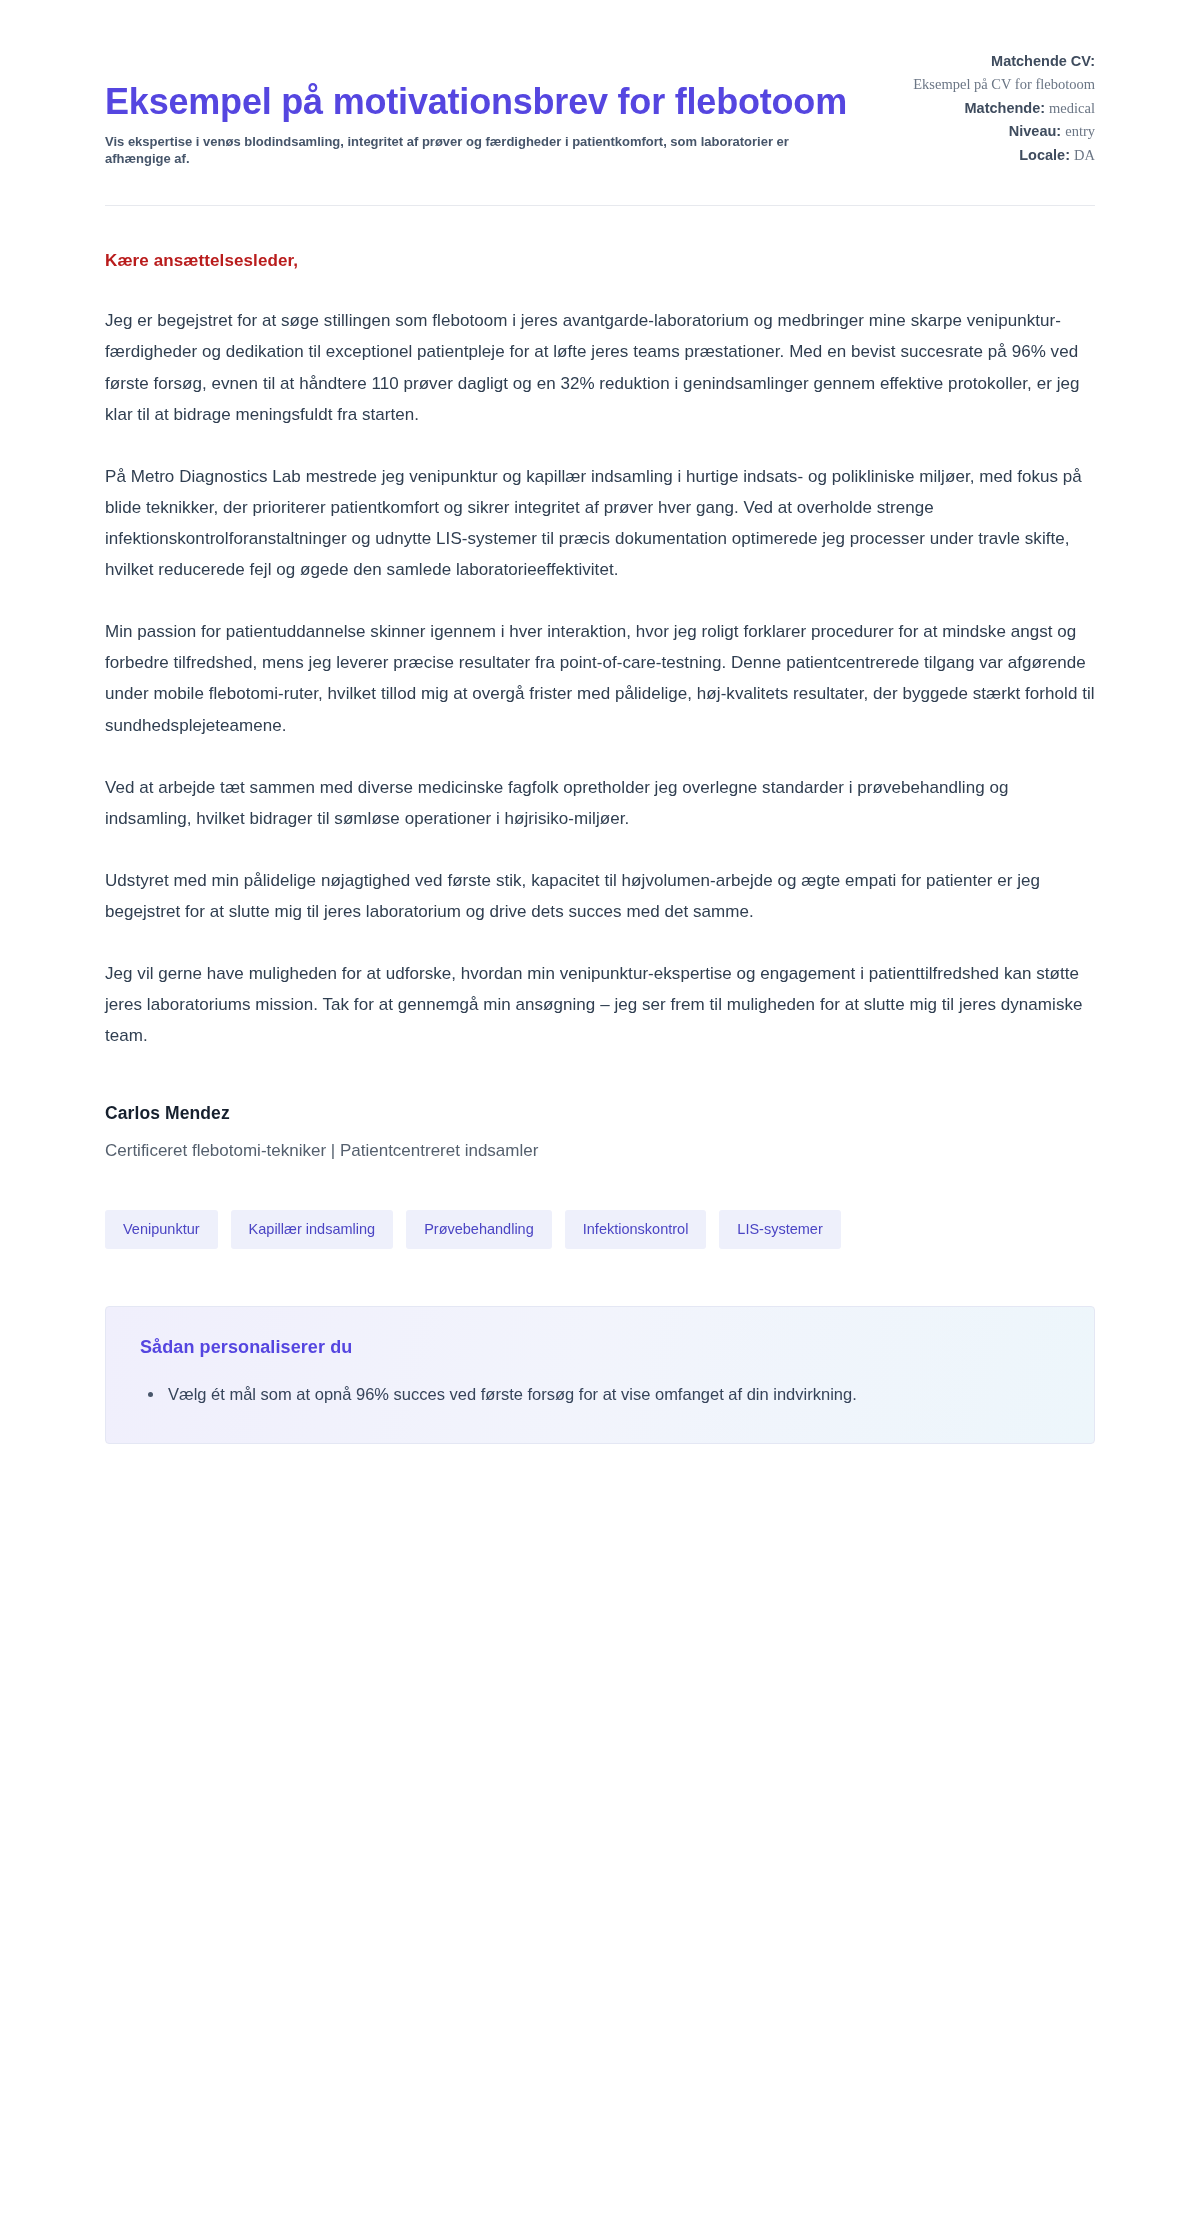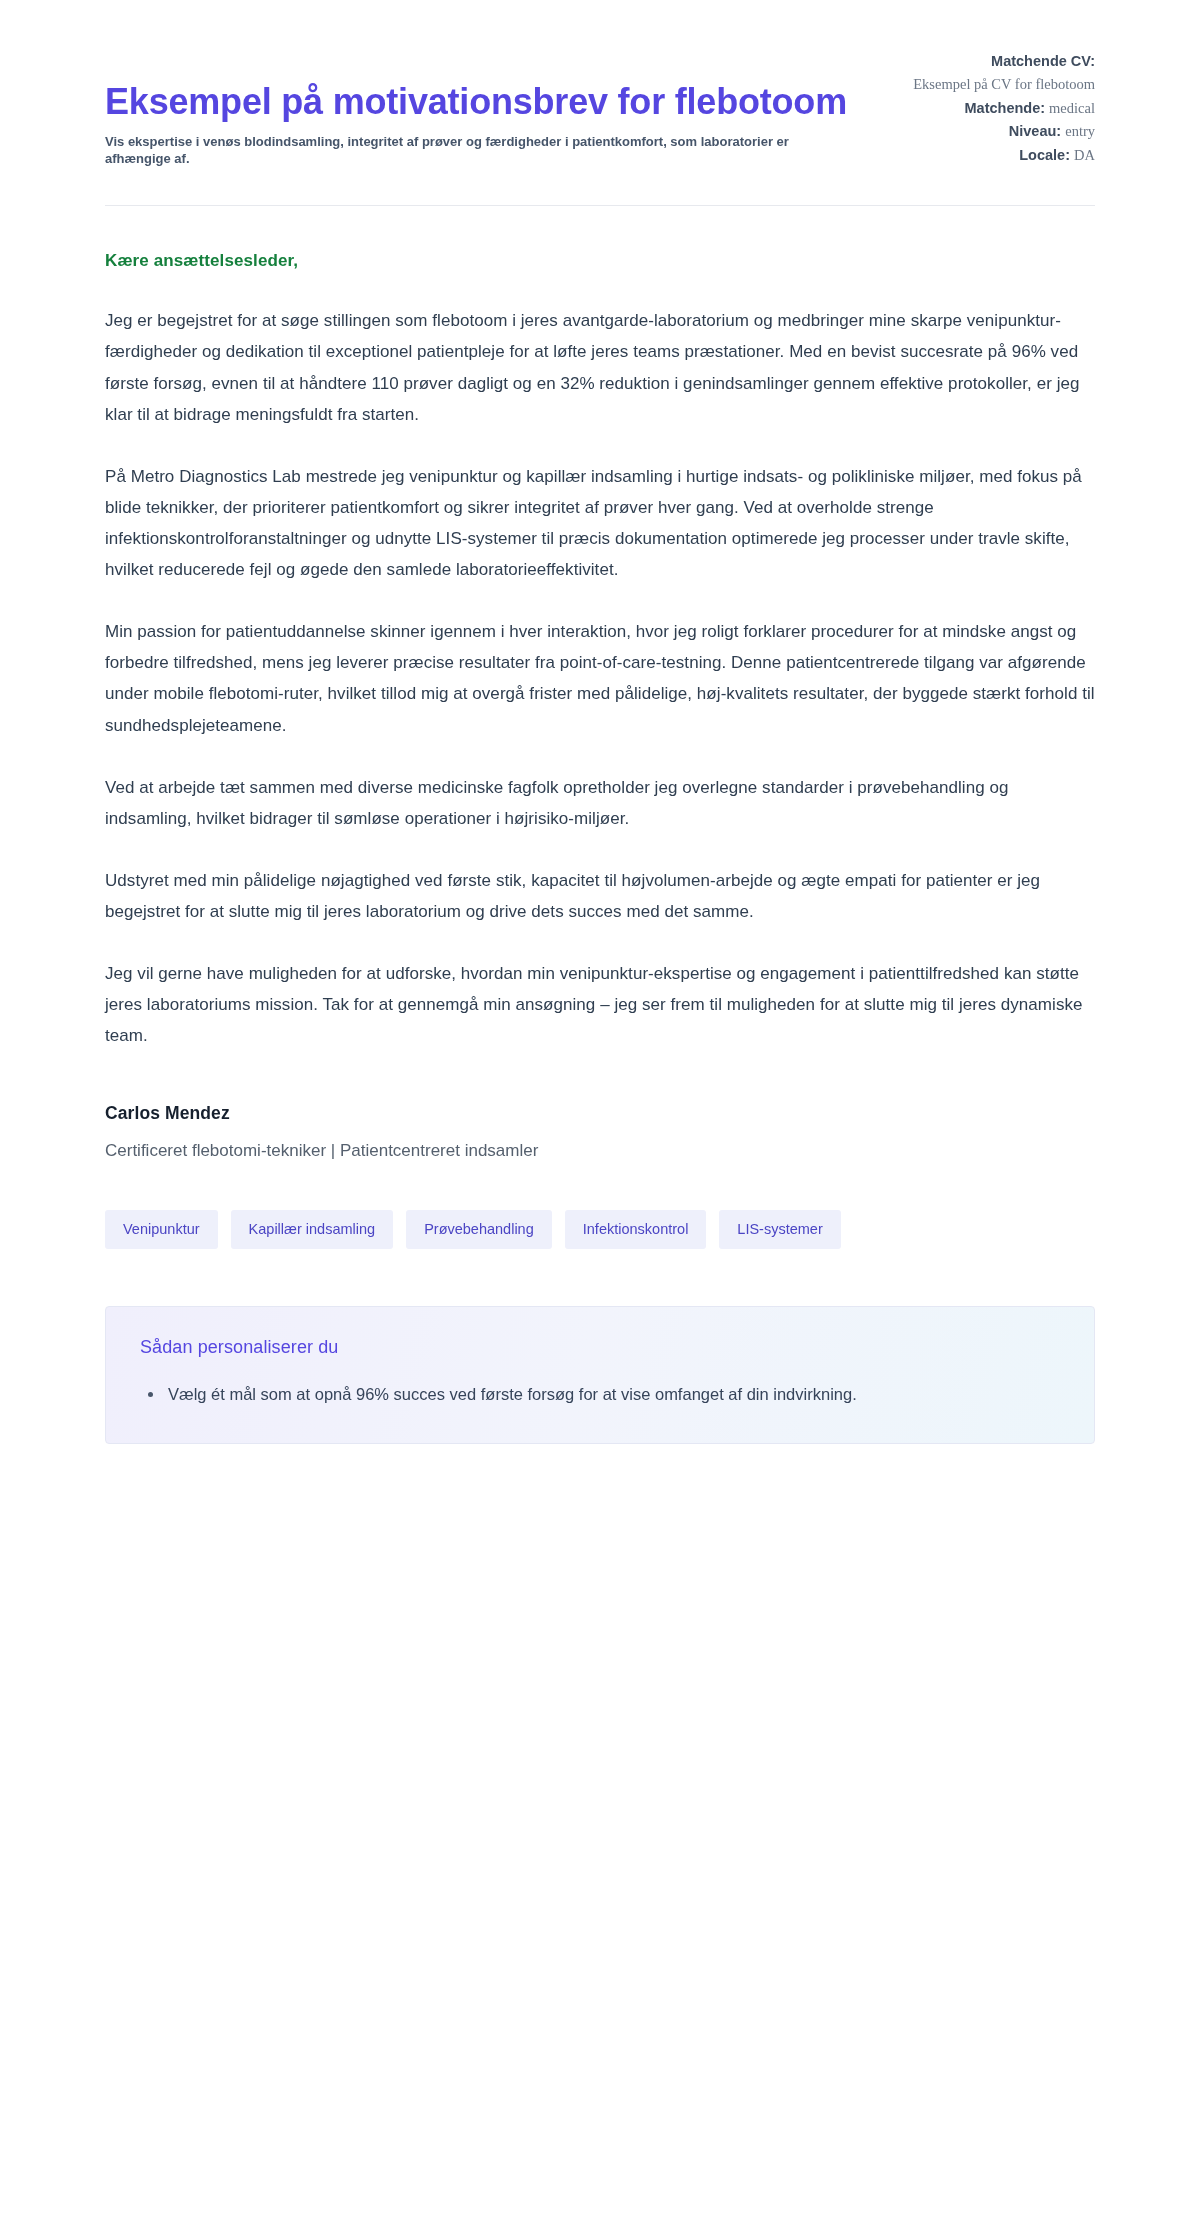--- a/index.html
+++ b/index.html
@@ -72,21 +72,21 @@
     margin: 38px 0 0 0;
   }
 
   
   .letter { padding-top: 45px; }
 
   .salutation {
     margin: 0 0 34px 0;
     font-size: 17px;
     font-weight: 700;
-    color: #15803d;
+    color: #b91c1c;
     letter-spacing: 0.1px;
   }
 
   .letter p.body-para {
     margin: 0 0 31px 0;
     font-size: 17px;
     line-height: 1.83;
     color: #2f3e50;
     letter-spacing: 0.05px;
   }
@@ -129,21 +129,21 @@
     margin-top: 57px;
     margin-bottom: 60px;
     border: 1px solid #e4e7f4;
     border-radius: 4px;
     background: linear-gradient(105deg, #f0effc 0%, #f2f4fc 48%, #edf6fb 100%);
     padding: 30px 34px 34px 34px;
   }
   .callout-title {
     margin: 0 0 22px 0;
     font-size: 18px;
-    font-weight: 400;
+    font-weight: 700;
     color: #5546e0;
     letter-spacing: 0.1px;
   }
   .callout-list {
     margin: 0;
     padding: 0 0 0 26px;
     list-style: none;
   }
   .callout-list li {
     position: relative;

